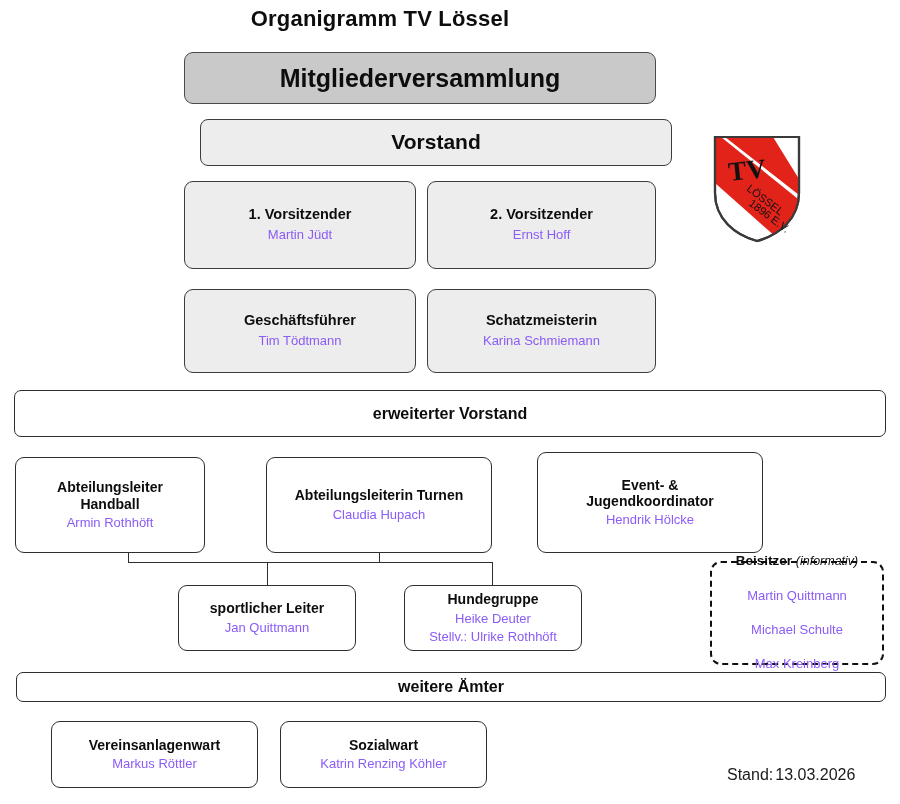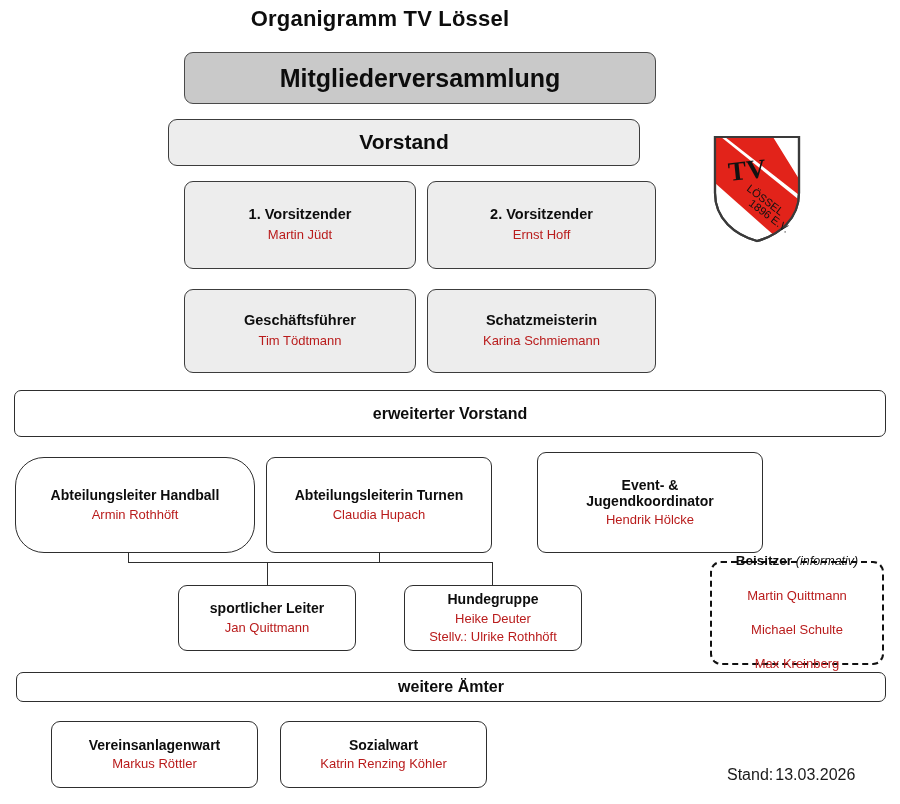--- a/index.html
+++ b/index.html
@@ -47,21 +47,21 @@
     justify-content: center;
     text-align: center;
     padding: 2px 14px;
     line-height: 1.24;
   }
   .box .role {
     font-weight: bold;
     color: #0d0d0d;
   }
   .box .person {
-    color: #b91c1c;
+    color: #8b5cf6;
     text-align: center;
   }
 
   
   .box.assembly {
     background: #c9c9c9;
     border-color: #4a4a4a;
     border-width: 1.6px;
   }
   .box.assembly .role { font-size: 25px; }
@@ -130,21 +130,21 @@
 <body>
 
 <div id="chart">
 
   <div class="page-title">Organigramm TV Lössel</div>
 
   <div class="box assembly" style="left:184px; top:52px; width:472px; height:52px;">
     <div class="role">Mitgliederversammlung</div>
   </div>
 
-  <div class="box board" style="left:168px; top:119px; width:472px; height:47px;">
+  <div class="box board" style="left:200px; top:119px; width:472px; height:47px;border-radius:8px;">
     <div class="role">Vorstand</div>
   </div>
 
   <div class="box sub" style="left:184px; top:181px; width:232px; height:88px;">
     <div class="role">1. Vorsitzender</div>
     <div class="person">Martin Jüdt</div>
   </div>
 
   <div class="box sub" style="left:427px; top:181px; width:229px; height:88px;">
     <div class="role">2. Vorsitzender</div>
@@ -177,21 +177,21 @@
       <text x="41" y="46" font-family="'Liberation Serif', serif" font-size="27" font-weight="bold" fill="#111111" text-anchor="middle" transform="rotate(-6 41 46)">TV</text>
       <text x="56" y="70" font-family="'Liberation Sans', sans-serif" font-size="11" fill="#111111" text-anchor="middle" transform="rotate(37 56 70)">LÖSSEL</text>
       <text x="60" y="86" font-family="'Liberation Sans', sans-serif" font-size="11" fill="#111111" text-anchor="middle" transform="rotate(37 60 86)">1896 E.V.</text>
     </svg>
   </div>
 
   <div class="box banner" style="left:14px; top:390px; width:872px; height:47px;">
     <div class="role">erweiterter Vorstand</div>
   </div>
 
-  <div class="box white" style="left:15px; top:457px; width:240px; height:96px;border-radius:29px;">
+  <div class="box white" style="left:15px; top:457px; width:190px; height:96px;">
     <div class="role">Abteilungsleiter Handball</div>
     <div class="person">Armin Rothhöft</div>
   </div>
 
   <div class="box white" style="left:266px; top:457px; width:226px; height:96px;">
     <div class="role">Abteilungsleiterin Turnen</div>
     <div class="person">Claudia Hupach</div>
   </div>
 
   <div class="box white twoline" style="left:537px; top:452px; width:226px; height:101px;">

